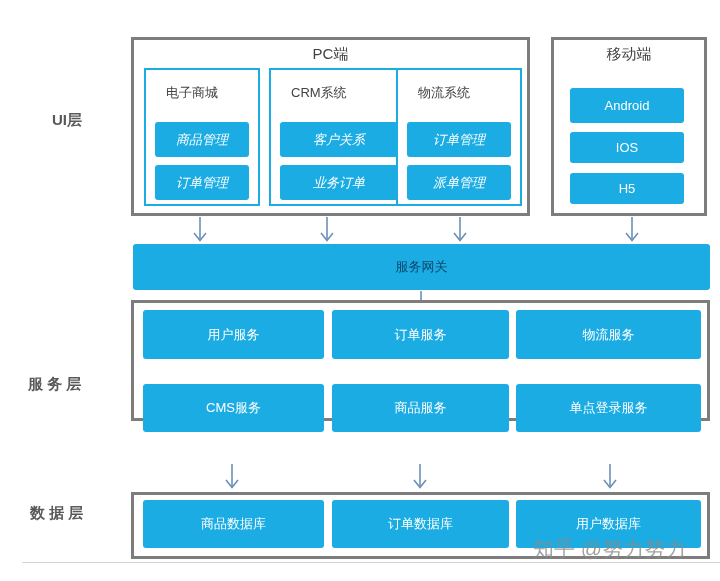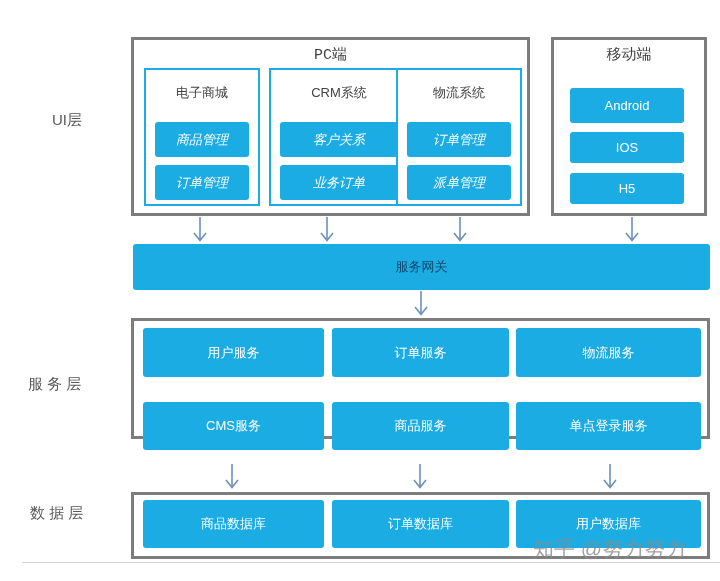--- a/index.html
+++ b/index.html
@@ -16,45 +16,45 @@
   }
   .canvas {
     position: absolute; left: 0; top: 0; width: 720px; height: 581px;
     background: #ffffff;
   }
   .layer-label {
     position: absolute;
     font-size: 15px;
     color: #595959;
     white-space: nowrap;
+    font-weight: bold;
   }
   .group-box {
     position: absolute;
     background: #ffffff;
     border: 3px solid var(--border-gray);
   }
   .group-title {
     position: absolute;
     left: 0; right: 0; top: 5px;
     text-align: center;
     font-size: 15px;
     color: #424242;
-    font-family: Liberation Mono, monospace;
   }
   .sub-box {
     position: absolute;
     border: 2px solid var(--accent);
     background: #ffffff;
   }
   .sub-title {
     position: absolute;
     left: 0; right: 0; top: 14px;
-    text-align: center;
     font-size: 13px;
     color: #424242;
+    padding-left: 20px;
   }
   .pill {
     position: absolute;
     background: var(--accent);
     color: #ffffff;
     font-size: 13px;
     border-radius: 3px;
     display: flex;
     align-items: center;
     justify-content: center;
@@ -148,21 +148,21 @@
       <polyline points="2,16 8,23.5 14,16"></polyline>
     </svg>
 
   <div class="gateway" style="left:133px;top:244px;width:577px;height:46px">服务网关</div>
 
   <svg class="arrow" style="left:413px;top:291px" width="16" height="26" viewBox="0 0 16 26">
       <line x1="8" y1="0" x2="8" y2="22"></line>
       <polyline points="2,16 8,23.5 14,16"></polyline>
     </svg>
 
-  <div class="group-box" style="left:131px;top:318px;width:579px;height:121px">
+  <div class="group-box" style="left:131px;top:300px;width:579px;height:121px">
     <div class="pill" style="left:9px;top:7px;width:181px;height:49px">用户服务</div>
     <div class="pill" style="left:198px;top:7px;width:177px;height:49px">订单服务</div>
     <div class="pill" style="left:382px;top:7px;width:185px;height:49px">物流服务</div>
     <div class="pill" style="left:9px;top:81px;width:181px;height:48px">CMS服务</div>
     <div class="pill" style="left:198px;top:81px;width:177px;height:48px">商品服务</div>
     <div class="pill" style="left:382px;top:81px;width:185px;height:48px">单点登录服务</div>
   </div>
 
   <svg class="arrow" style="left:224px;top:464px" width="16" height="26" viewBox="0 0 16 26">
       <line x1="8" y1="0" x2="8" y2="22"></line>

